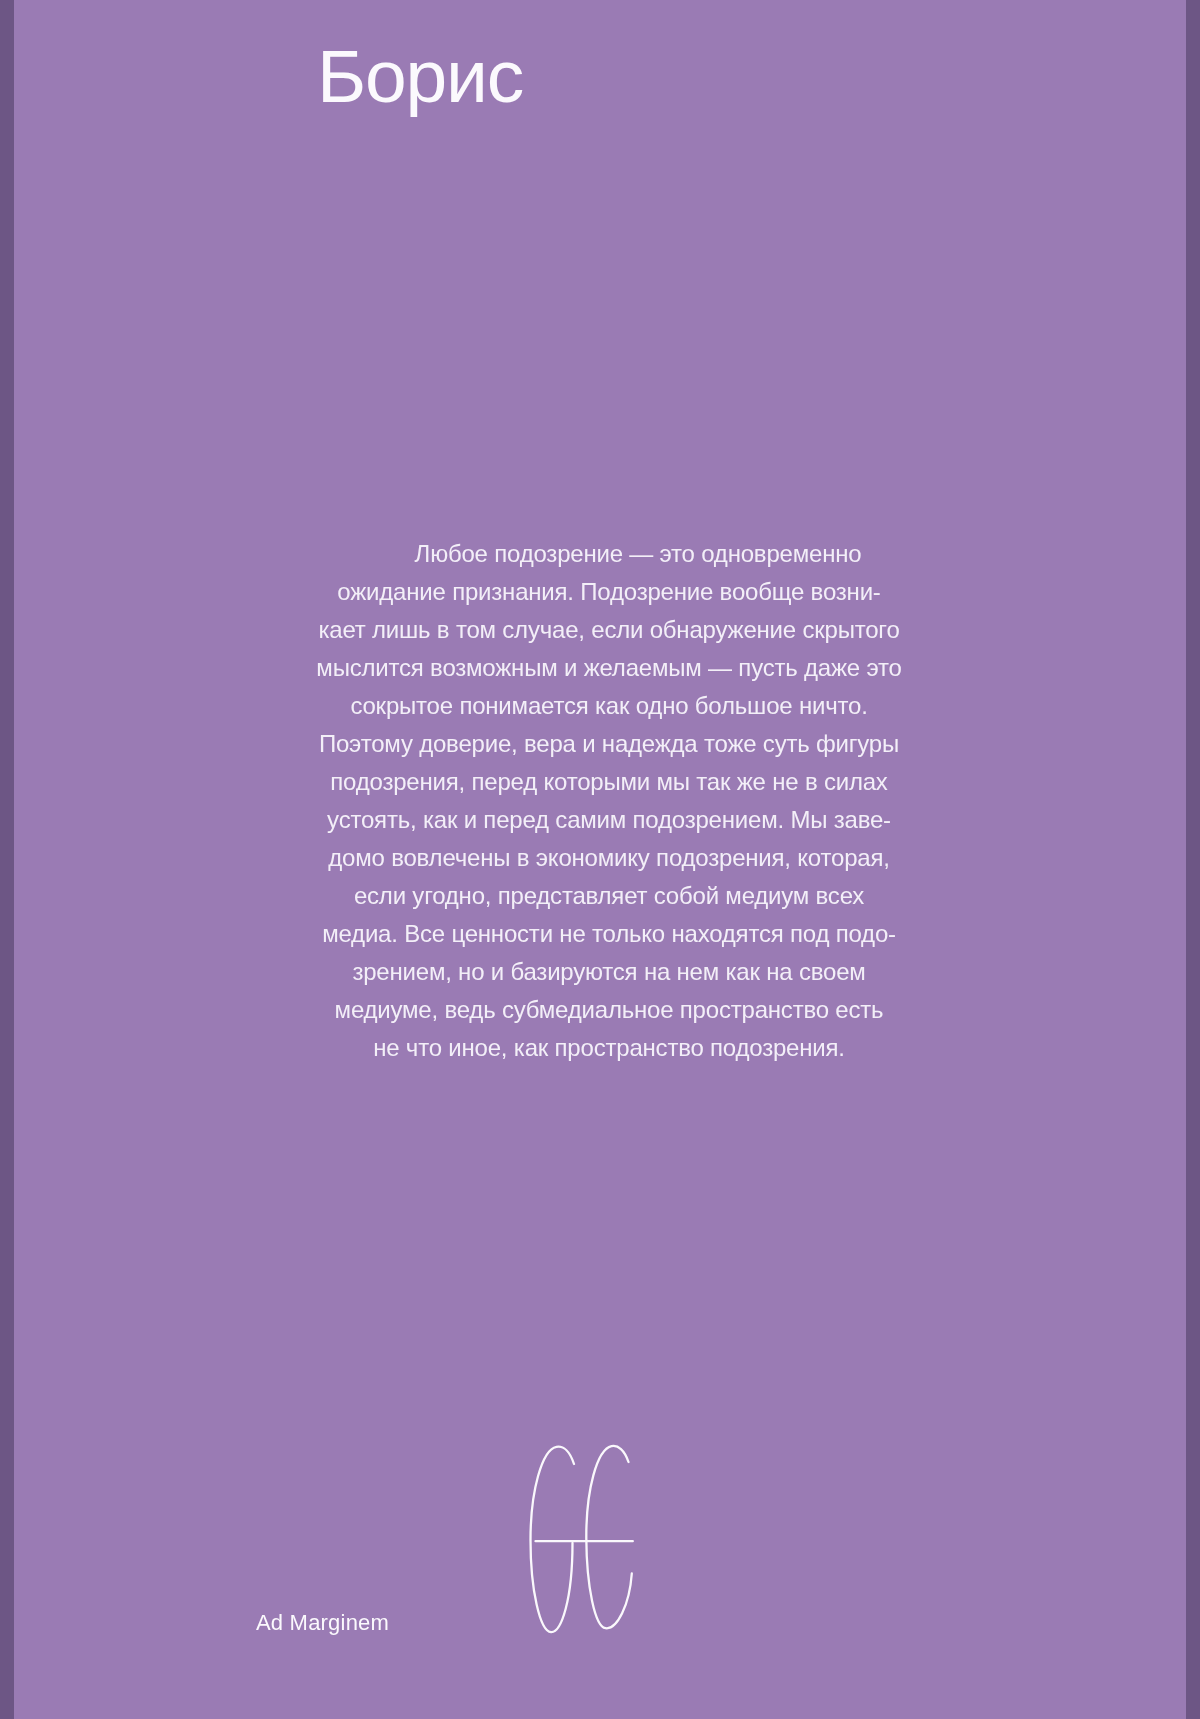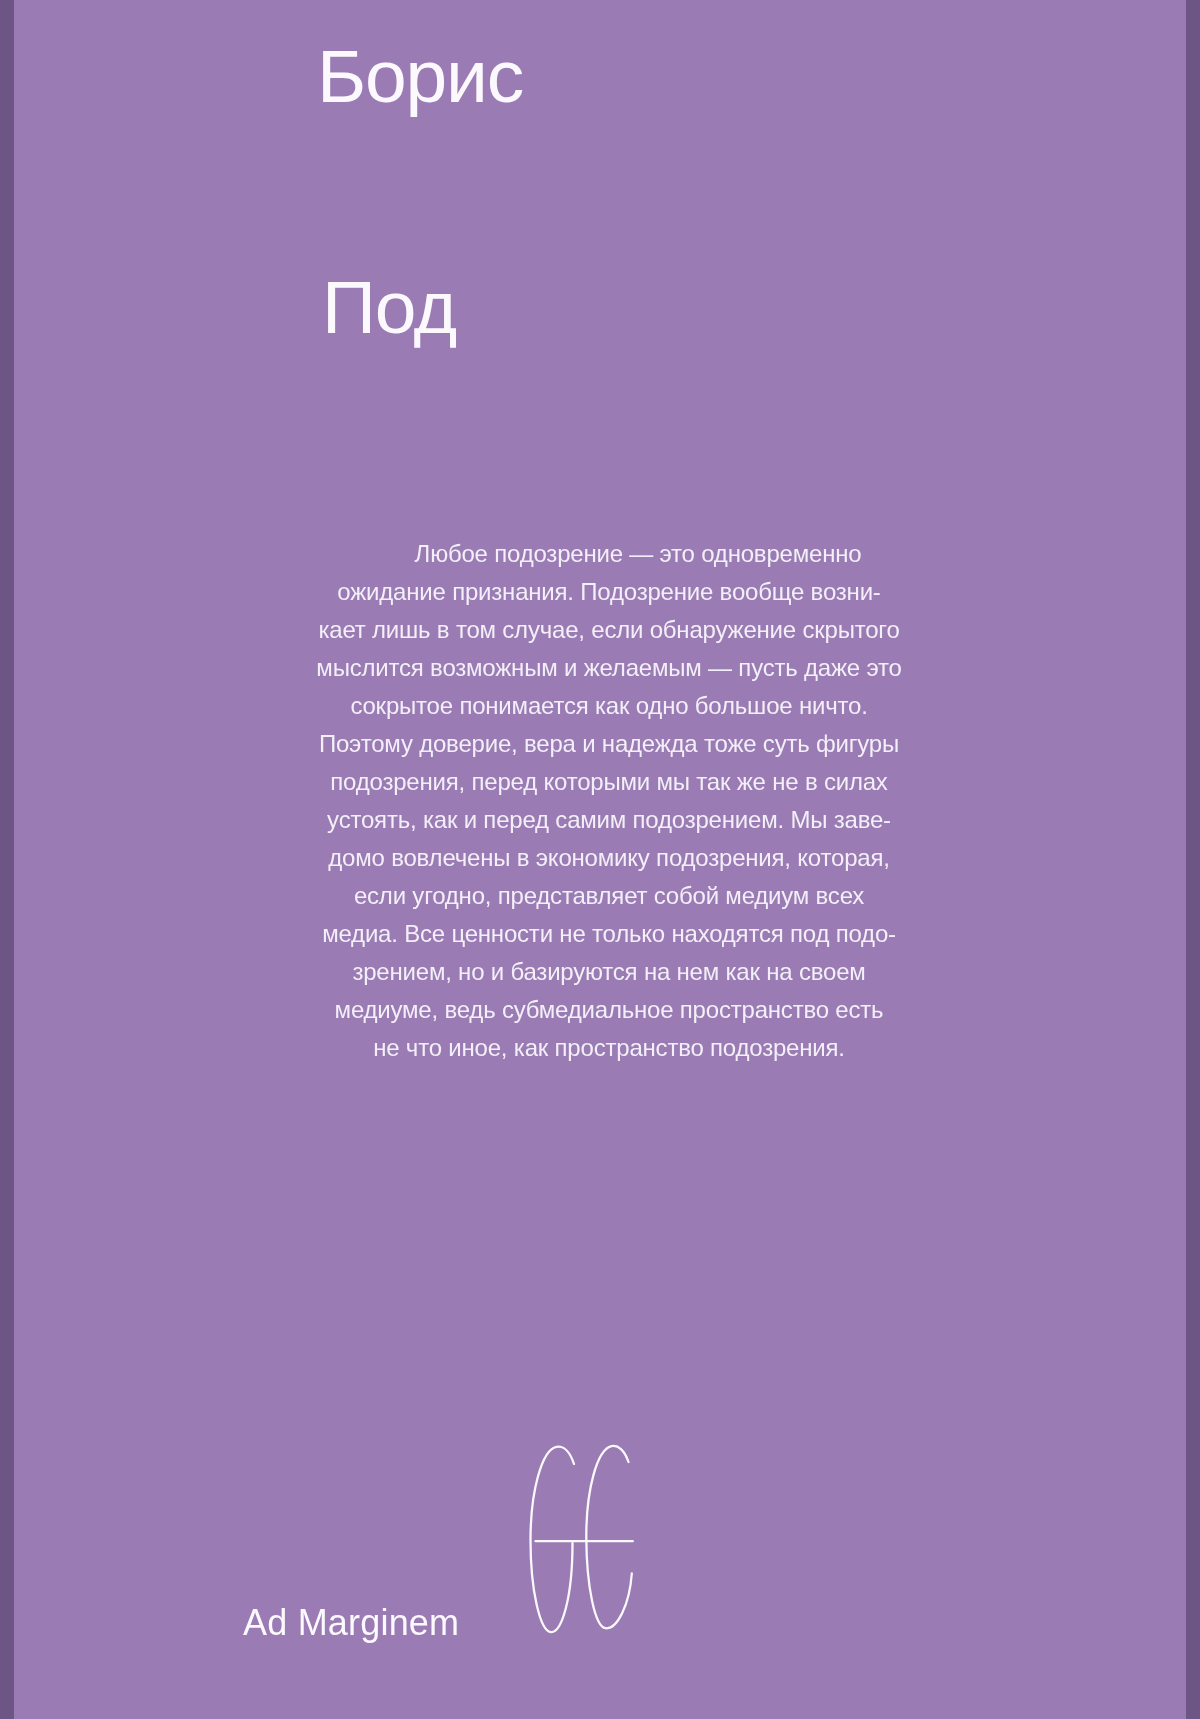--- a/index.html
+++ b/index.html
@@ -53,39 +53,38 @@
     height: 200px;
   }
   .logo path, .logo line {
     fill: none;
     stroke: var(--logo-stroke);
     stroke-width: 2.3;
     stroke-linecap: round;
   }
   .publisher {
     position: absolute;
-    left: 229px;
+    left: 242px;
     top: 1608px;
-    font-size: 36px;
+    font-size: 22px;
     line-height: 30px;
     font-weight: 400;
     letter-spacing: 0.2px;
     color: var(--ink-heading);
     white-space: nowrap;
   }
 </style>
 </head>
 <body>
 
 <div class="cover">
 
   <div class="display-line author-line1">Борис</div>
 
 
-  <div class="display-line title-line1">Под</div>
 
 
   <div class="excerpt">Любое подозрение — это одновременно
 ожидание признания. Подозрение вообще возни-
 кает лишь в том случае, если обнаружение скрытого
 мыслится возможным и желаемым — пусть даже это
 сокрытое понимается как одно большое ничто.
 Поэтому доверие, вера и надежда тоже суть фигуры
 подозрения, перед которыми мы так же не в силах
 устоять, как и перед самим подозрением. Мы заве-

